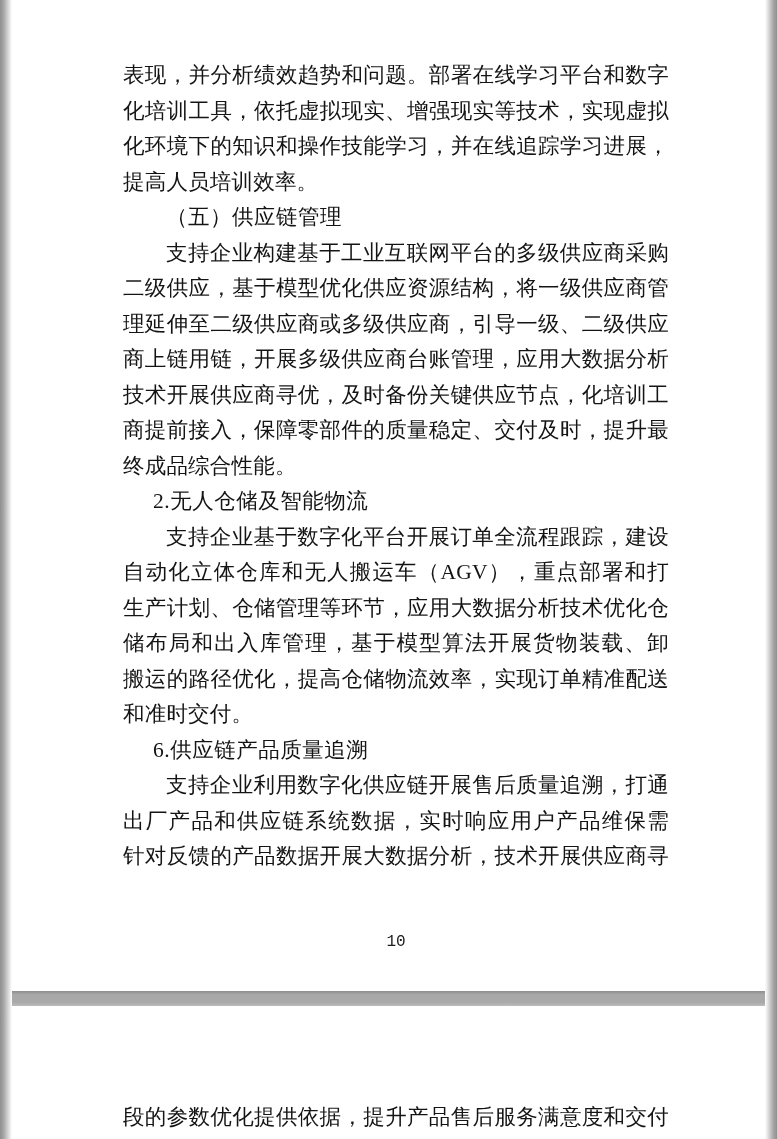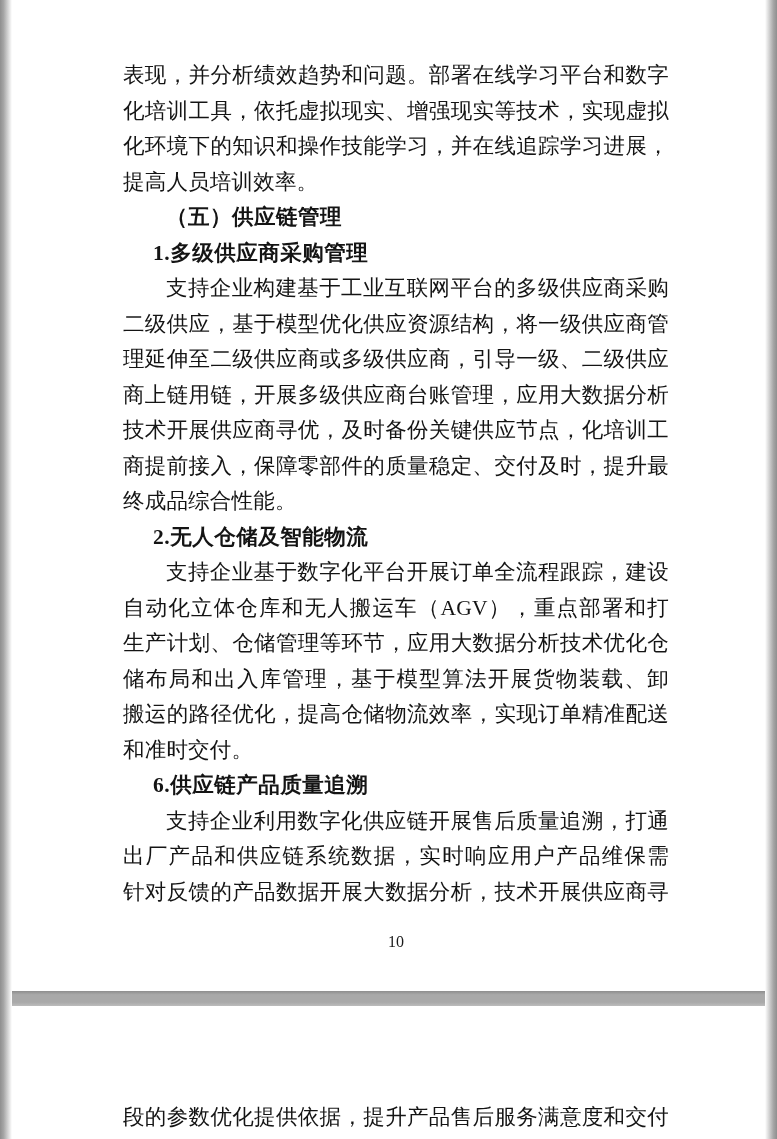--- a/index.html
+++ b/index.html
@@ -63,53 +63,53 @@
     text-align: justify;
     text-align-last: justify;
     letter-spacing: 0.2px;
   }
   .line.indent { padding-left: 43px; }
   .line.para-end {
     text-align: right;
     text-align-last: left;
   }
   .line.heading {
-    font-weight: 700;
+    font-weight: 400;
     text-align: left;
     text-align-last: left;
     padding-left: 43px;
     letter-spacing: 0.5px;
   }
   .line.heading-num { padding-left: 30px; }
 
   .page-number {
     position: absolute;
     left: 112px;
     width: 546px;
     top: 893px;
     height: 28px;
     line-height: 28px;
     text-align: center;
     font-size: 16px;
     color: #1a1a1a;
+    font-family: Liberation Mono, monospace;
   }
 </style>
 </head>
 <body>
 
 <div id="screen">
 
   <div id="page-1" class="page">
     <div id="page1-text" class="textblock">
       <div class="line">表现，并分析绩效趋势和问题。部署在线学习平台和数字</div>
       <div class="line">化培训工具，依托虚拟现实、增强现实等技术，实现虚拟</div>
       <div class="line">化环境下的知识和操作技能学习，并在线追踪学习进展，</div>
       <div class="line para-end">提高人员培训效率。</div>
       <div class="line heading">（五）供应链管理</div>
-      <div class="line heading heading-num">1.多级供应商采购管理</div>
       <div class="line indent">支持企业构建基于工业互联网平台的多级供应商采购</div>
       <div class="line">二级供应，基于模型优化供应资源结构，将一级供应商管</div>
       <div class="line">理延伸至二级供应商或多级供应商，引导一级、二级供应</div>
       <div class="line">商上链用链，开展多级供应商台账管理，应用大数据分析</div>
       <div class="line">技术开展供应商寻优，及时备份关键供应节点，化培训工具</div>
       <div class="line">商提前接入，保障零部件的质量稳定、交付及时，提升最</div>
       <div class="line para-end">终成品综合性能。</div>
       <div class="line heading heading-num">2.无人仓储及智能物流</div>
       <div class="line indent">支持企业基于数字化平台开展订单全流程跟踪，建设</div>
       <div class="line">自动化立体仓库和无人搬运车（AGV），重点部署和打通</div>

